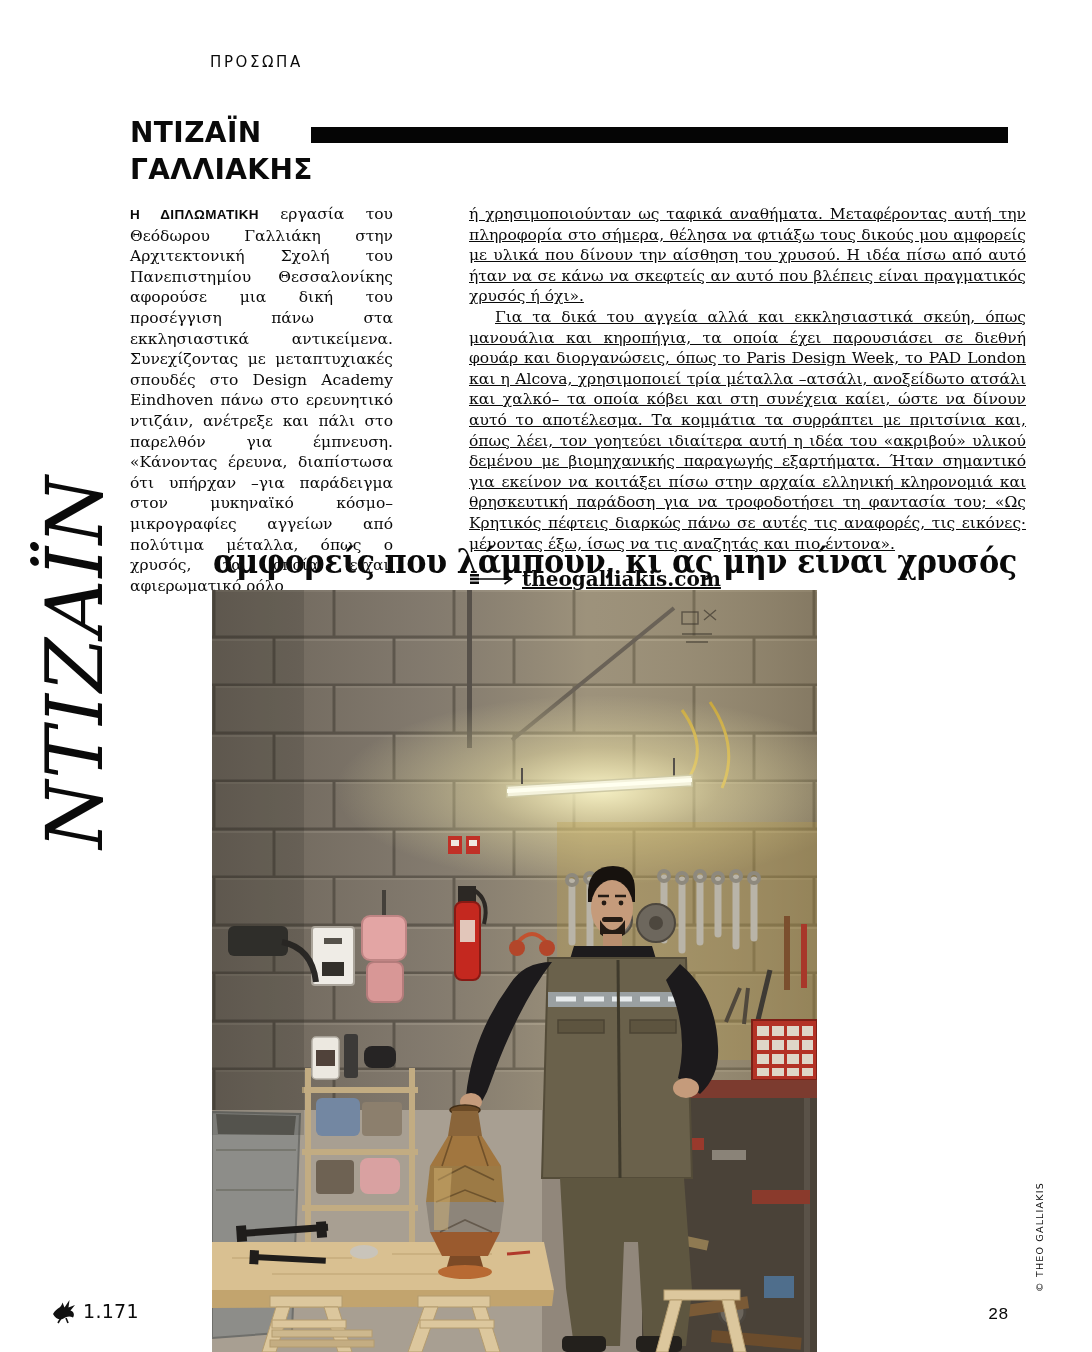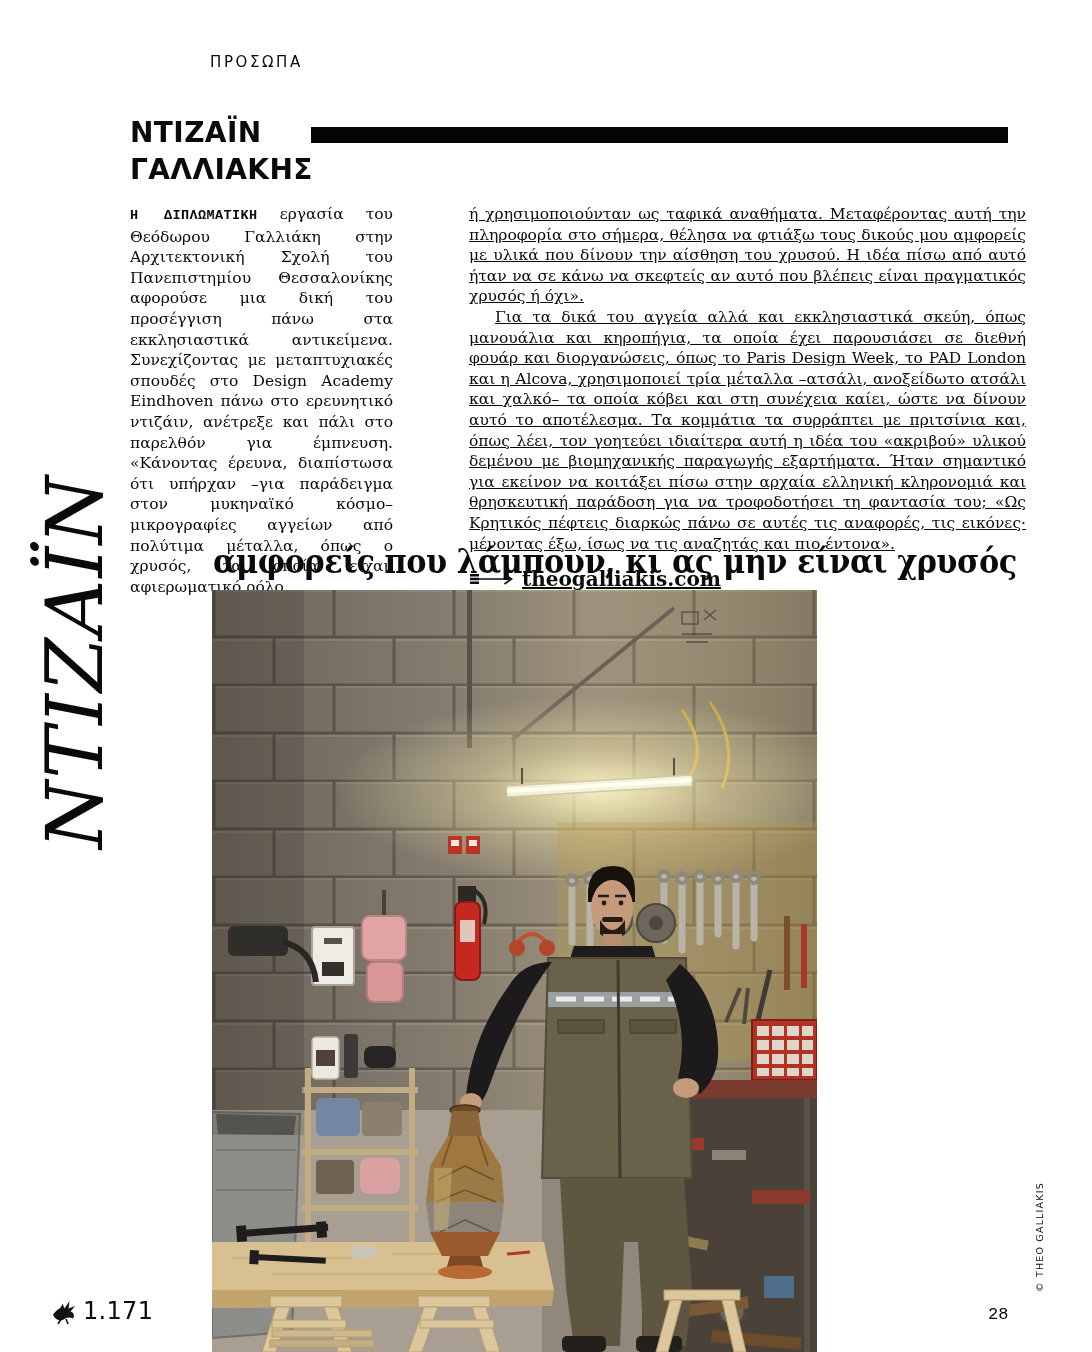--- a/index.html
+++ b/index.html
@@ -8,32 +8,32 @@
   .kicker{position:absolute;left:210px;top:53px;font-family:"DejaVu Sans",sans-serif;
           font-size:15px;letter-spacing:2.6px;font-weight:500;}
   .title{position:absolute;left:130px;top:114px;font-family:"DejaVu Sans",sans-serif;
          font-weight:bold;font-size:28px;line-height:37px;letter-spacing:.4px;white-space:nowrap;}
   .title-bar{position:absolute;left:311px;top:127px;width:697px;height:16px;background:#050505;}
   .col{position:absolute;top:204px;text-align:justify;font-size:15.5px;line-height:20.6px;}
   .col-left{left:130px;width:263px;}
   .col-right{left:469px;width:557px;text-decoration:underline;}
   .col p{margin:0;}
   .col-right p + p{text-indent:26px;}
-  .lead{font-family:Liberation Mono, monospace;font-weight:bold;font-size:13.5px;letter-spacing:.4px;}
+  .lead{font-family:Liberation Sans, sans-serif;font-weight:bold;font-size:13.5px;letter-spacing:.4px;}
   .weblink{margin-top:15px;display:flex;align-items:center;gap:7px;font-weight:bold;font-size:20px;
            text-indent:0;}
   .weblink svg{display:block;}
   .headline{position:absolute;left:213px;top:542px;font-weight:bold;font-size:33px;
             transform:scaleX(.92);transform-origin:0 0;white-space:nowrap;letter-spacing:-.5px;}
   .vertical-section{position:absolute;left:36px;top:849px;transform:rotate(-90deg);
             transform-origin:0 0;font-style:italic;font-size:78px;letter-spacing:2px;
             white-space:nowrap;line-height:1;}
   .photo{position:absolute;left:212px;top:590px;width:605px;height:762px;}
   .footer-issue{position:absolute;left:50px;top:1297px;display:flex;align-items:center;gap:6px;}
-  .issue-num{font-family:"DejaVu Sans",sans-serif;font-size:24px;font-weight:500;letter-spacing:.3px;}
+  .issue-num{font-family:"DejaVu Sans",sans-serif;font-size:19px;font-weight:500;letter-spacing:.3px;}
   .page-num{position:absolute;left:988px;top:1305px;font-family:Liberation Mono, monospace;font-size:17px;}
   .credit{position:absolute;left:1034px;top:1292px;transform:rotate(-90deg);transform-origin:0 0;
           font-family:"DejaVu Sans",sans-serif;font-size:9.5px;letter-spacing:1.2px;white-space:nowrap;}
 </style>
 </head>
 <body>
 
 <div class="page">
 
   <div class="kicker">ΠΡΟΣΩΠΑ</div>

